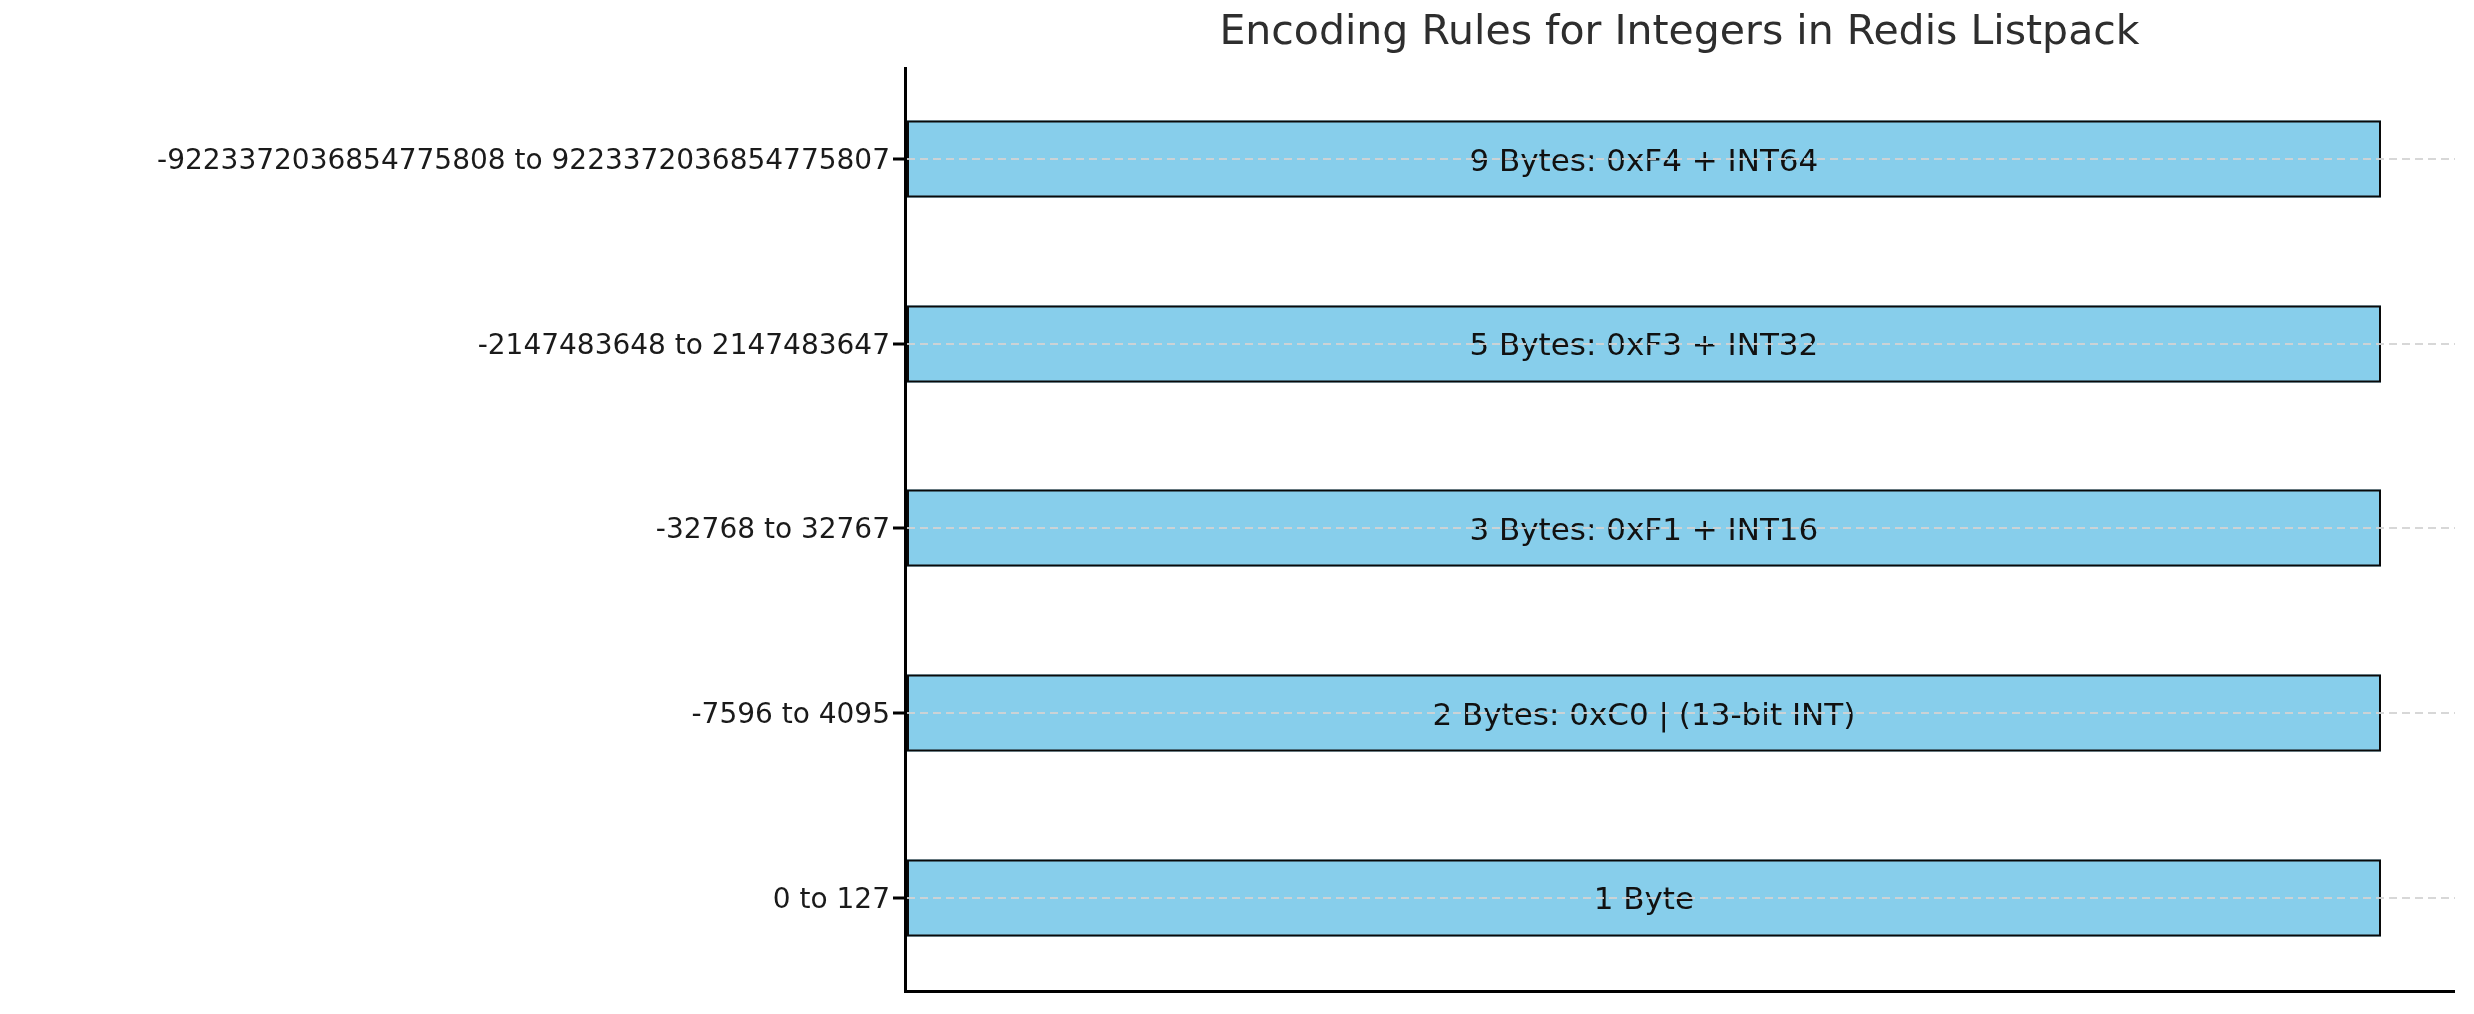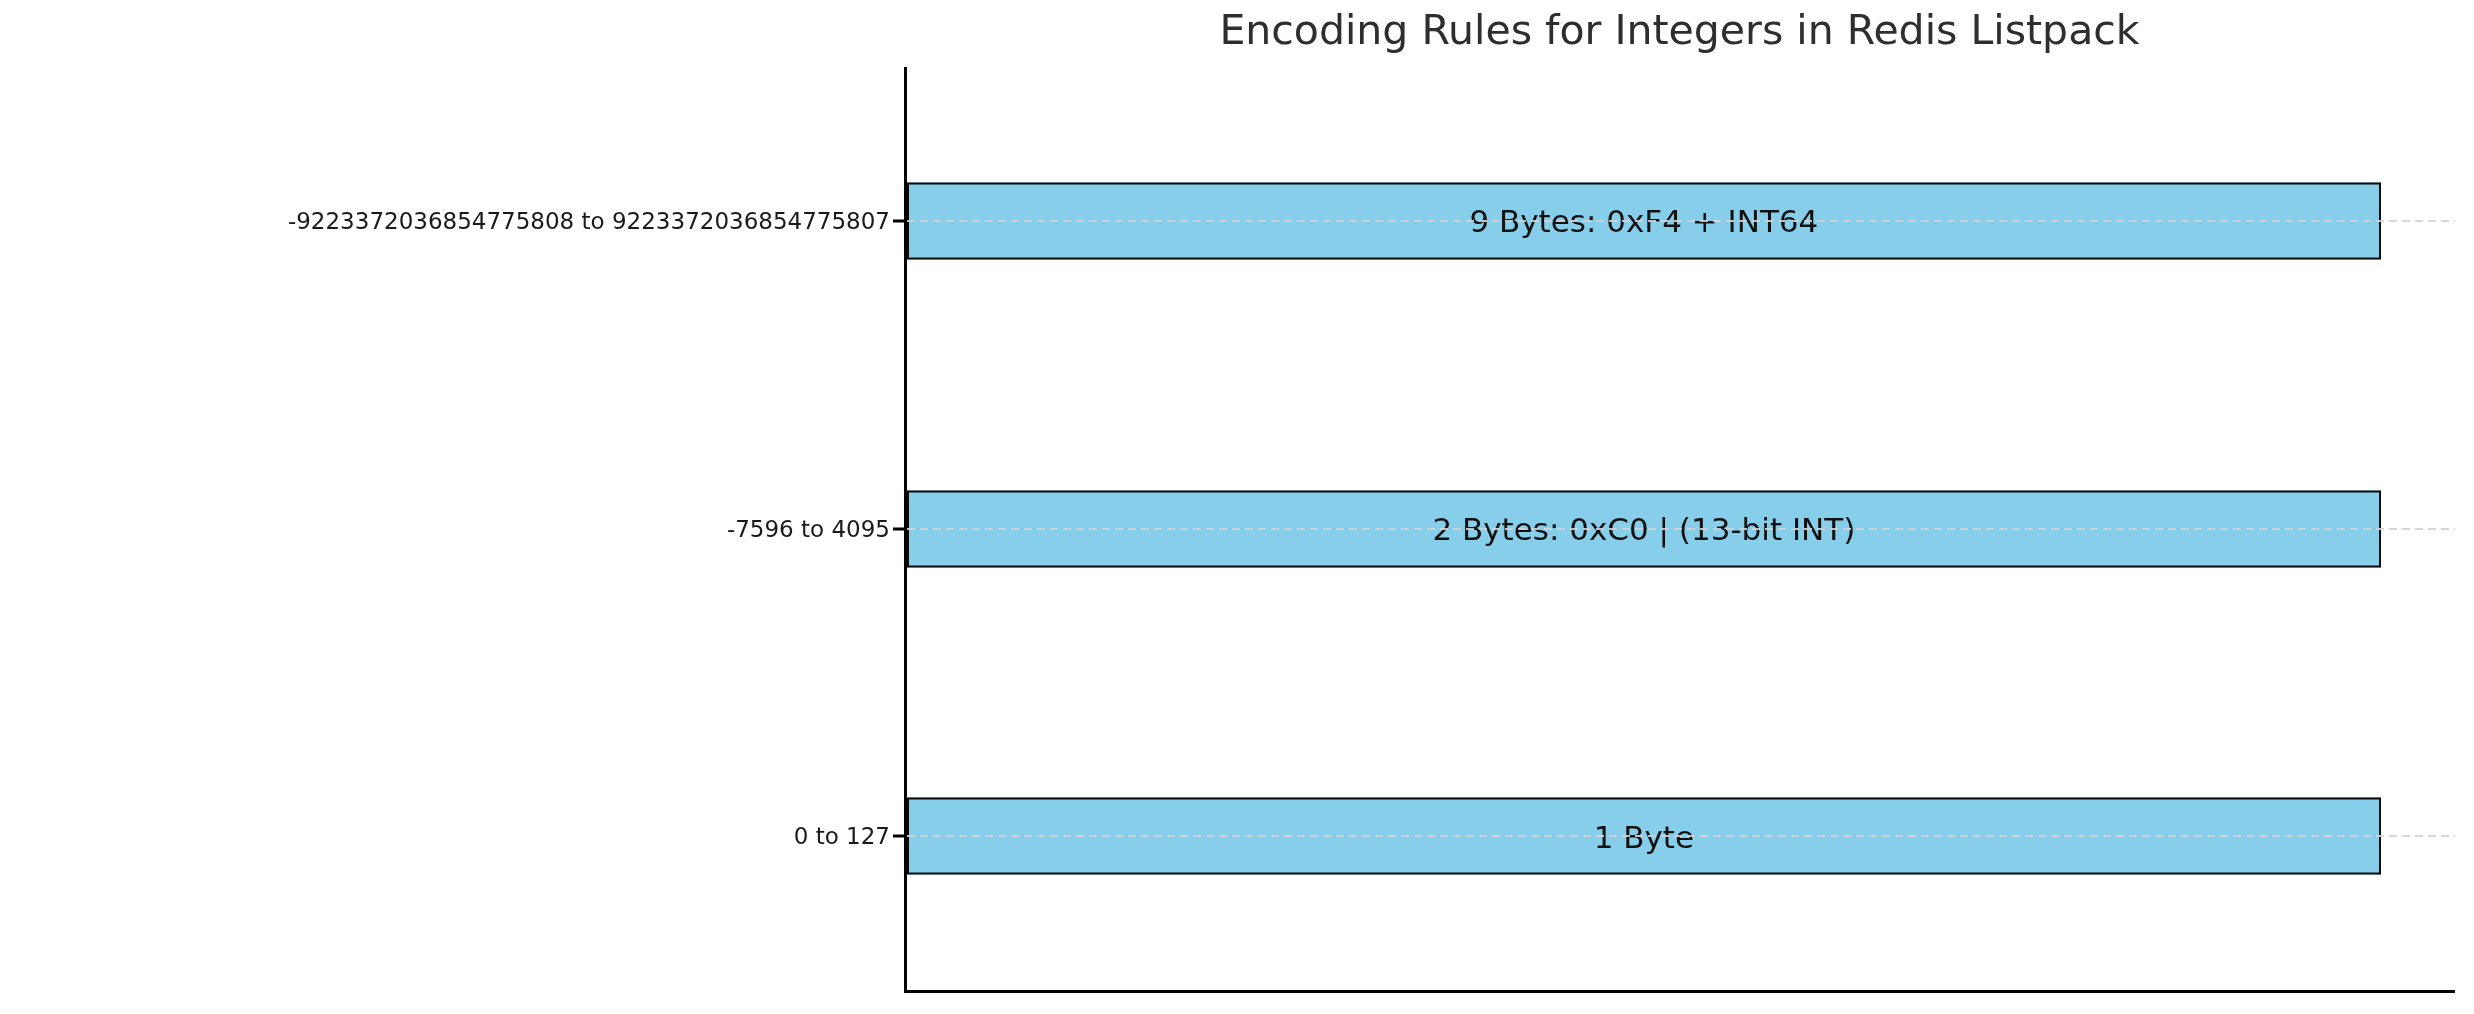--- a/index.html
+++ b/index.html
@@ -75,37 +75,53 @@
     height: 3px;
     top: 50%;
     transform: translateY(-50%);
     background: #000000;
   }
   .ylabel {
     position: absolute;
     right: calc(100% + 17px);
     top: 50%;
     transform: translateY(-50%);
-    font-size: 23px;
+    font-size: 28px;
     color: #1a1a1a;
     white-space: nowrap;
     text-align: right;
   }
 </style>
 </head>
 <body>
 
 <div class="figure">
   <div class="chart-title">Encoding Rules for Integers in Redis Listpack</div>
   <div class="plot" id="plot">
       <div class="row">
     <div class="ylabel">-9223372036854775808 to 9223372036854775807</div>
     <div class="tick"></div>
     <div class="bar">
       <span class="bar-label">9 Bytes: 0xF4 + INT64</span>
+    </div>
+    <div class="gridline"></div>
+  </div>
+      <div class="row">
+    <div class="ylabel">-2147483648 to 2147483647</div>
+    <div class="tick"></div>
+    <div class="bar">
+      <span class="bar-label">5 Bytes: 0xF3 + INT32</span>
+    </div>
+    <div class="gridline"></div>
+  </div>
+      <div class="row">
+    <div class="ylabel">-32768 to 32767</div>
+    <div class="tick"></div>
+    <div class="bar">
+      <span class="bar-label">3 Bytes: 0xF1 + INT16</span>
     </div>
     <div class="gridline"></div>
   </div>
       <div class="row">
     <div class="ylabel">-7596 to 4095</div>
     <div class="tick"></div>
     <div class="bar">
       <span class="bar-label">2 Bytes: 0xC0 | (13-bit INT)</span>
     </div>
     <div class="gridline"></div>

